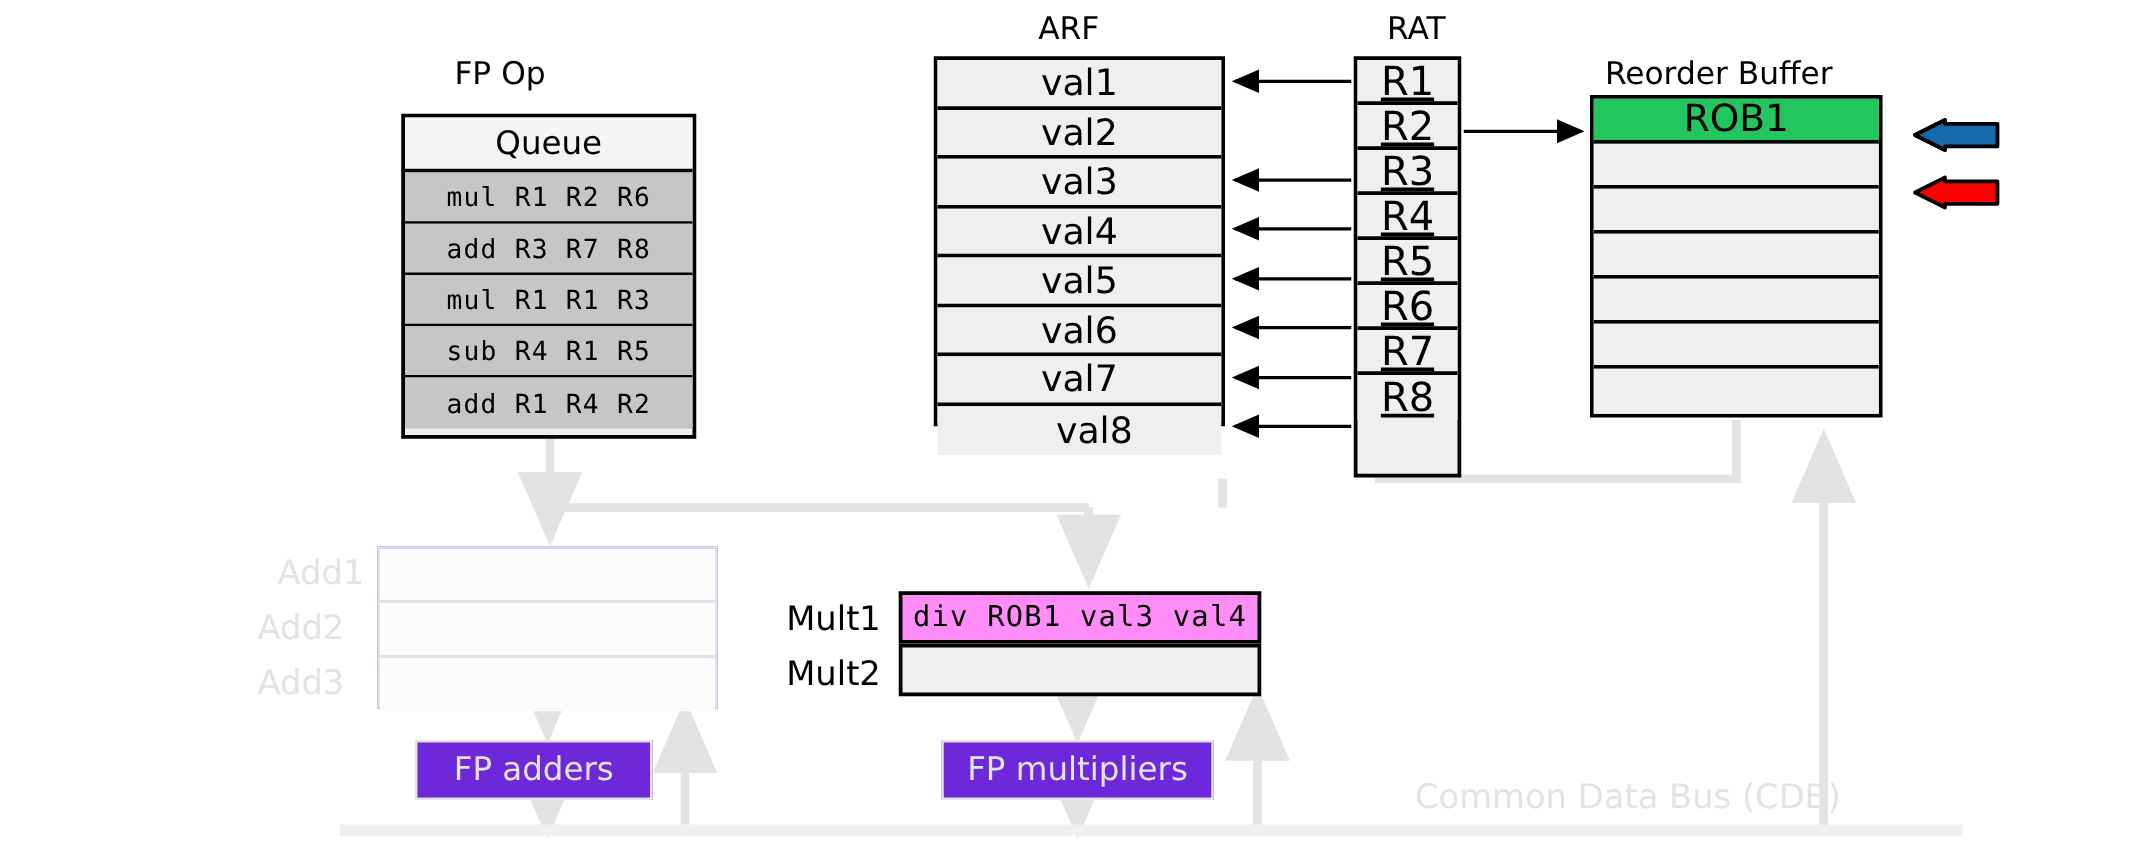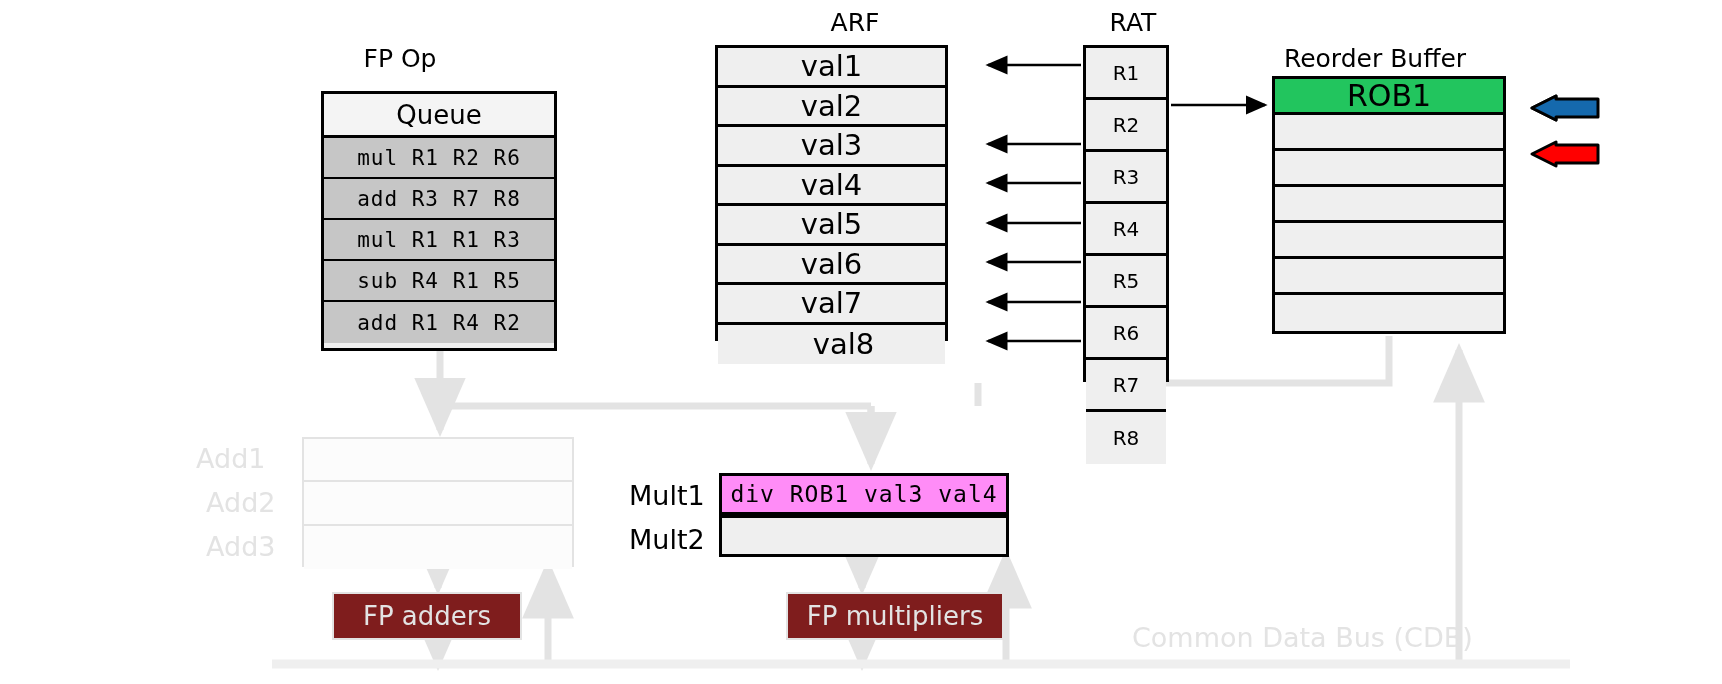--- a/index.html
+++ b/index.html
@@ -20,58 +20,58 @@
   
   #fpop-title{left:320px;top:44px;width:160px;text-align:center;font-size:25px;}
   #fpq{left:321px;top:73px;width:236px;height:260px;border:3px solid #000;margin-top:18px;}
   #fpq .hdr{height:44px;font-size:26px;background:#f4f4f4;border-bottom:3px solid #000;}
   #fpq .qrow{height:41px;font-size:21px;background:#c6c6c6;border-bottom:2px solid #000;
              font-family:"DejaVu Sans Mono","Liberation Mono",monospace;letter-spacing:1px;}
   #fpq .qrow:last-child{border-bottom:none;}
 
   
   #arf-title{left:795px;top:8px;width:120px;text-align:center;font-size:25px;}
-  #arf{left:715px;top:45px;width:233px;height:296px;}
+  #arf{left:747px;top:45px;width:233px;height:296px;}
   #arf .arow{height:39.5px;font-size:29px;border-bottom:3px solid #000;}
   #arf .arow:last-child{border-bottom:none;padding-left:24px;}
 
   
   #rat-title{left:1073px;top:8px;width:120px;text-align:center;font-size:25px;}
   #rat{left:1083px;top:45px;width:86px;height:337px;}
-  #rat .rrow{height:52px;font-size:20px;border-bottom:3px solid #000;}
+  #rat .rrow{height:36px;font-size:32px;border-bottom:3px solid #000;text-decoration:underline;}
   #rat .rrow:last-child{border-bottom:none;}
 
   
   #rob-title{left:1230px;top:44px;width:290px;text-align:center;font-size:25px;}
   #rob{left:1272px;top:76px;width:234px;height:258px;}
   #rob .brow{height:36px;font-size:30px;border-bottom:3px solid #000;}
   #rob .brow:last-child{border-bottom:none;}
   #rob .brow.hl{background:#22c55e;}
 
   
   #mult-stack{position:absolute;left:719px;top:473px;width:290px;height:98px;border-radius:30px;}
   #mult-stack .msrow{box-sizing:border-box;height:42px;border:3px solid #000;background:#efefef;
         display:flex;align-items:center;justify-content:center;white-space:nowrap;
         font-family:"DejaVu Sans Mono","Liberation Mono",monospace;font-size:23px;letter-spacing:1px;}
   #mult-stack .msrow.hl{background:#ff8cf7;border-color:#000;}
   #mult1-lbl{left:629px;top:480px;font-size:27px;}
   #mult2-lbl{left:629px;top:524px;font-size:27px;}
 
   
   .ghost{color:#e3e3e3;}
-  .ghostbox{position:absolute;box-sizing:border-box;border:2px solid #e3e3e3;background:#7f1d1d;}
+  .ghostbox{position:absolute;box-sizing:border-box;border:2px solid #e3e3e3;background:#6d28d9;}
   #add-stack{left:302px;top:437px;width:272px;height:130px;}
   #add-stack .arow2{box-sizing:border-box;height:43.3px;border-bottom:2px solid #e3e3e3;background:#fcfcfc;}
   #add-stack .arow2:last-child{border-bottom:none;}
-  #add1-lbl{left:196px;top:443px;font-size:27px;}
+  #add1-lbl{left:222px;top:443px;font-size:27px;}
   #add2-lbl{left:206px;top:487px;font-size:27px;}
   #add3-lbl{left:206px;top:531px;font-size:27px;}
 
   #fpadders{left:332px;top:592px;width:190px;height:48px;display:flex;align-items:center;justify-content:center;font-size:26px;}
-  #fpmults{left:753px;top:592px;width:218px;height:48px;display:flex;align-items:center;justify-content:center;font-size:26px;margin-left:33px;}
+  #fpmults{left:753px;top:592px;width:218px;height:48px;display:flex;align-items:center;justify-content:center;font-size:26px;}
   #cdb-lbl{left:1132px;top:622px;font-size:27px;}
 </style>
 </head>
 <body>
 
 <div class="stage">
 
   <svg class="wires" viewBox="0 0 1722 684">
     <defs>
       <marker id="ah" markerWidth="9" markerHeight="9" refX="7.5" refY="4.5" orient="auto">

